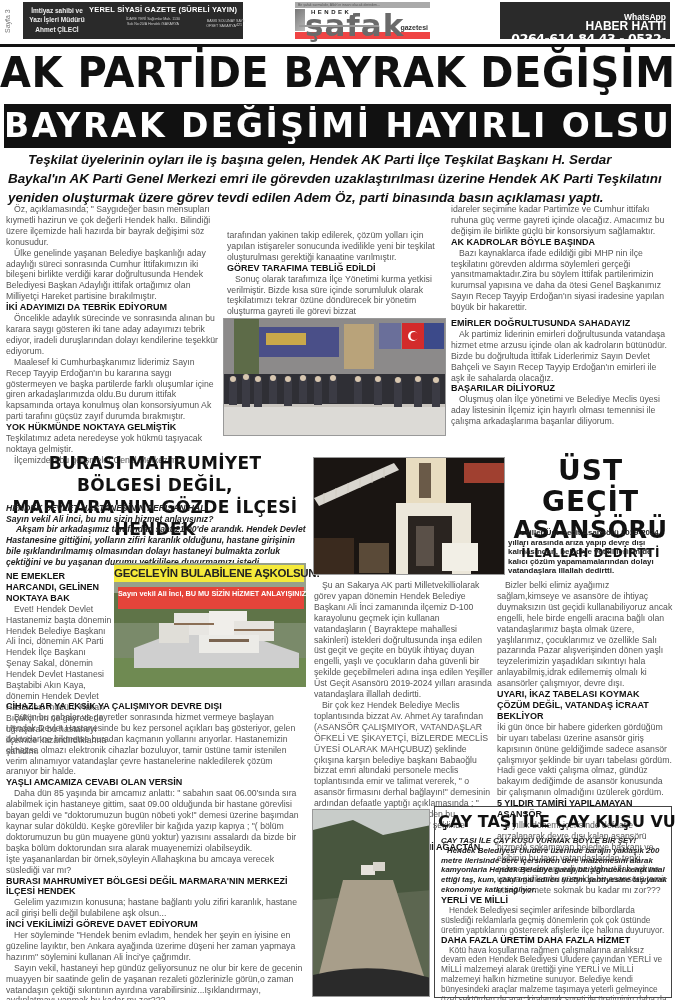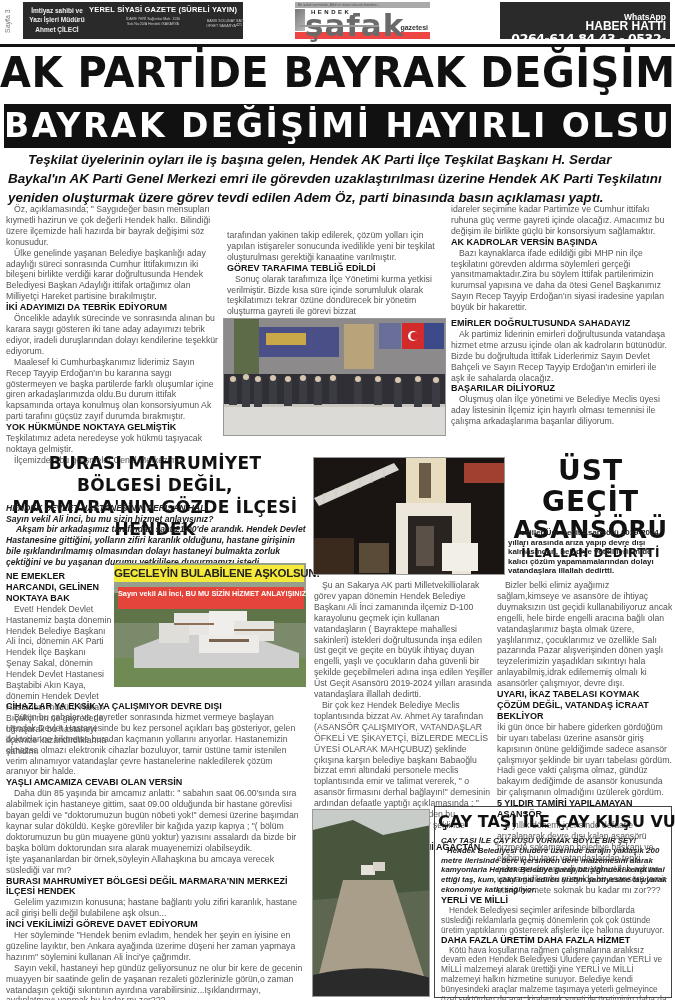--- a/index.html
+++ b/index.html
@@ -122,21 +122,21 @@
   </div>
 <div class="abs col" id="m-col2" style="left:227px;top:204px;width:208px;">
     <p style="text-indent: 0px; margin-top: 26px;">tarafından yakinen takip edilerek, çözüm yolları için yapılan istişareler sonucunda ivedilikle yeni bir teşkilat oluşturulması gerektiği kanaatine varılmıştır.</p>
     <div class="hd">GÖREV TARAFIMA TEBLİĞ EDİLDİ</div>
     <p>Sonuç olarak tarafımıza İlçe Yönetimi kurma yetkisi verilmiştir. Bizde kısa süre içinde sorumluluk olarak teşkilatımızı tekrar özüne döndürecek bir yönetim oluşturma gayreti ile görevi bizzat Cumhurbaşkanımızın tebliği ile almış bulunmaktayız.</p>
     <div class="hd">AMACIMIZ KONSORSİYUM SAĞLAMAK</div>
     <p>Oluşturduğumuz bu yönetim ile 31 Mart Mahallli</p>
   </div>
 <div class="abs col" id="m-col3a" style="left:451px;top:204px;width:220px;">
     <p style="text-indent: 0px;">idareler seçimine kadar  Partimize ve Cumhur ittifakı ruhuna güç verme gayreti içinde olacağız. Amacımız bu değişim ile birlikte güçlü bir konsorsiyum sağlamaktır.</p>
-    <div class="hd">AK KADROLAR VERSİN BAŞINDA</div>
+    <div class="hd">AK KADROLAR BÖYLE BAŞINDA</div>
     <p>Bazı kaynaklarca ifade edildiği gibi MHP nin ilçe teşkilatını görevden aldırma söylemleri gerçeği yansıtmamaktadır.Zira bu söylem İttifak partilerimizin kurumsal yapısına ve daha da ötesi Genel Başkanımız Sayın Recep Tayyip Erdoğan'ın siyasi iradesine yapılan büyük bir hakarettir.</p>
   </div>
 
 <div class="abs photo" style="left:223px;top:318px;width:223px;height:118px;">
   <svg width="223" height="118" viewBox="0 0 223 118">
     <rect x="0" y="0" width="223" height="118" fill="#c9c5bf"></rect>
     <rect x="0" y="0" width="223" height="55" fill="#8c8a8a"></rect>
     <rect x="35" y="8" width="80" height="30" fill="#4a4f88"></rect>
     <rect x="42" y="14" width="40" height="12" fill="#c9a84a"></rect>
     <rect x="120" y="5" width="30" height="45" fill="#b9a37a"></rect>

